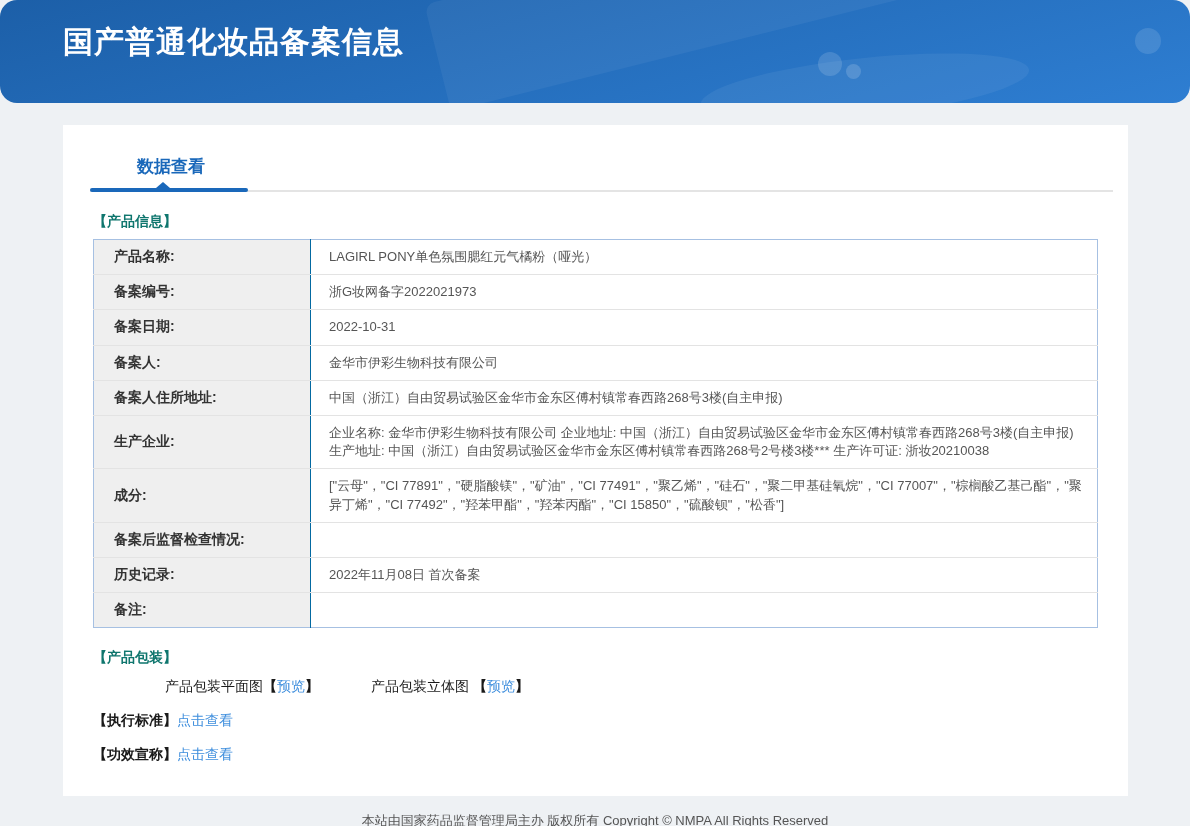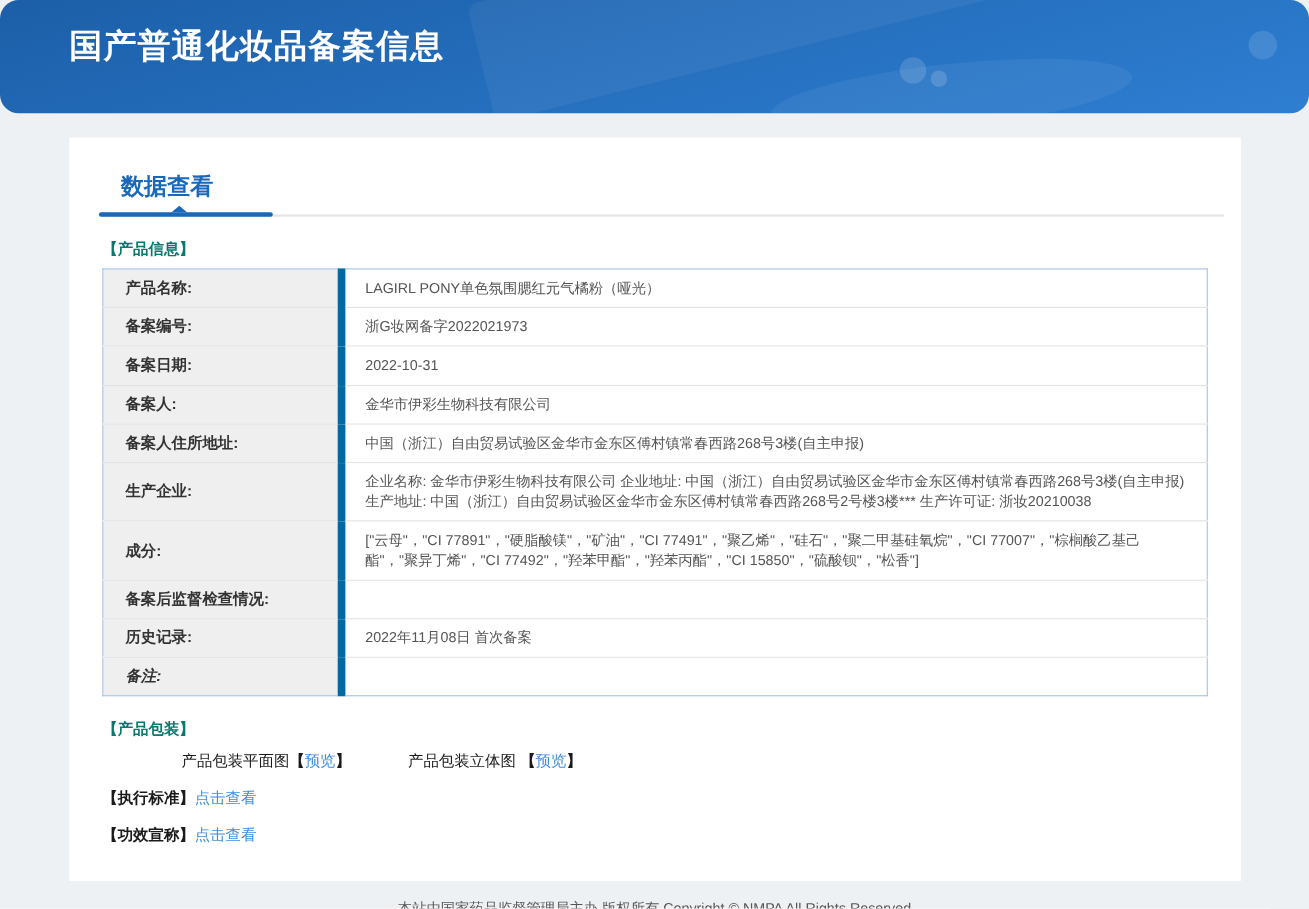--- a/index.html
+++ b/index.html
@@ -27,22 +27,22 @@
   .deco-band { position:absolute; left:430px; top:-60px; width:520px; height:110px; background:rgba(255,255,255,0.05); transform:rotate(-14deg); border-radius:10px; }
 
   
   .card {
     width:1065px; margin:22px 0 0 63px; background:#ffffff; padding-bottom:32px;
   }
 
   
   .tabbar { padding-top:30px; }
   .tab-active {
-    display:inline-block; margin-left:47px; padding-bottom:12px;
-    color: var(--accent,#1a68ba); font-size:21px; font-weight:bold; cursor:pointer;font-family:Liberation Serif, serif;
+    display:inline-block; margin-left:74px; padding-bottom:12px;
+    color: var(--accent,#1a68ba); font-size:17px; font-weight:bold; cursor:pointer;font-family:Liberation Serif, serif;
   }
   .tab-underline-track {
     position:relative; margin-left:27px; width:1023px; height:2px; background:#e4e4e4;
   }
   .tab-underline-active {
     position:absolute; left:0; top:-2px; width:158px; height:4px;
     background: var(--accent,#1a68ba); border-radius:2px;
   }
   .tab-underline-arrow {
     position:absolute; left:66px; top:-6px; width:0; height:0;
@@ -54,25 +54,25 @@
     margin:21px 30px 8px 30px;
     font-size:14px; font-weight:bold; color:#0f766e;
   }
 
   
   table.info {
     margin:0 30px; width:1005px; border-collapse:collapse;
     border:1px solid var(--table_border,#a6c0e2);
   }
   table.info td { border-bottom:1px solid #e3e3e3; vertical-align:middle; }
-  table.info tr:last-child td { border-bottom:none;font-style:italic; }
+  table.info tr:last-child td { border-bottom:none; }
   td.lbl {
     width:217px; background: var(--label_bg,#efefef);
     font-size:14px; font-weight:bold; color: var(--text_label,#333333);
-    padding:8px 10px 8px 20px; border-right:7px solid #0369a1;
+    padding:8px 10px 8px 20px; border-right:1px solid #0369a1;
   }
   td.val {
     font-size:13px; color: var(--text_value,#555555);
     padding:8px 14px 8px 18px; line-height:1.4;
   }
 
   
   .packaging-items { margin:11px 30px 0 102px; font-size:14px; color:#1a1a1a; }
   .pack-item { display:inline-block; }
   .pack-item + .pack-item { margin-left:48px; }

